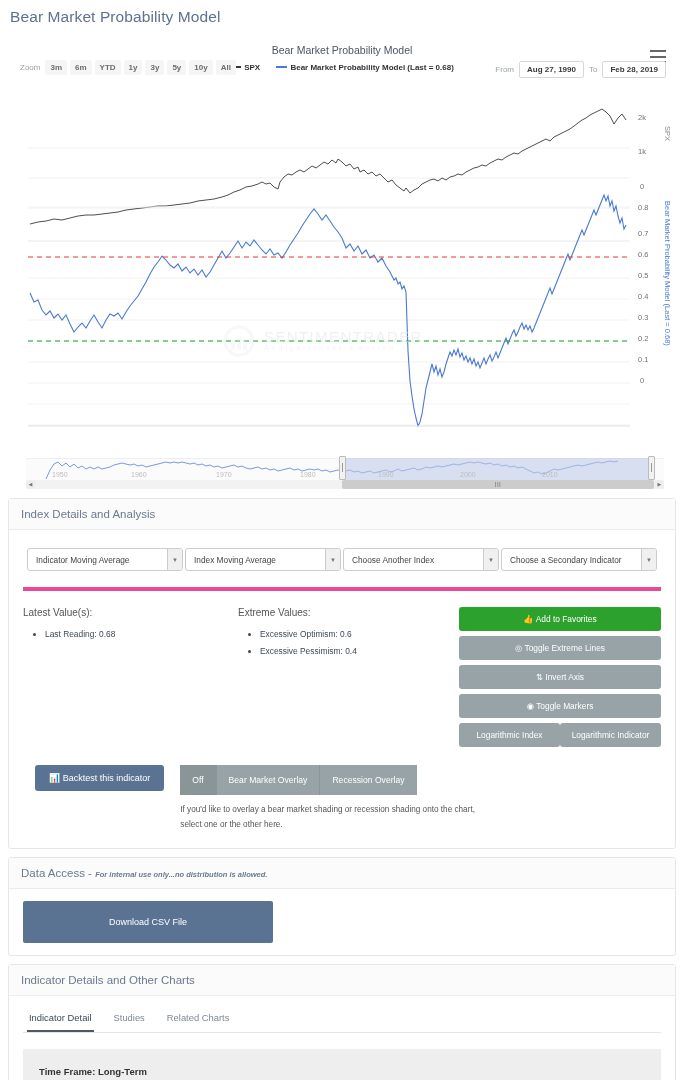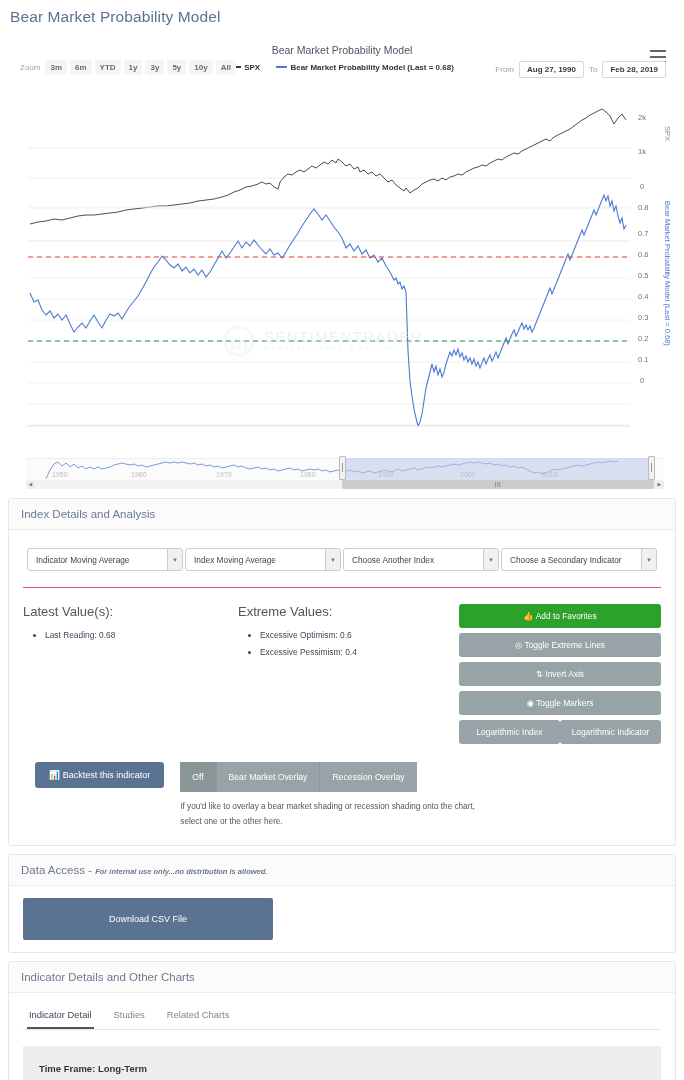--- a/index.html
+++ b/index.html
@@ -120,41 +120,41 @@
     border-bottom: 1px solid #ececec;
     background: #fbfbfb;
     font-size: 11.5px;
     color: #6b7a8d;
     font-weight: 400;
   }
   .panel-head em { font-size: 7.5px; color:#6b7a8d; font-style:italic; font-weight:bold;}
   .panel-body { padding: 14px 14px 16px 14px; }
 
   
-  .selects { display:flex; gap: 2px; padding: 4px 4px 16px 4px; border-bottom:1px solid #ec4899;}
+  .selects { display:flex; gap: 2px; padding: 4px 4px 16px 4px; border-bottom:4px solid #ec4899;}
   .sel {
     flex: 1 1 0; position:relative;
     border:1px solid #ccc; border-radius:3px; background:#fff;
     height: 23px; display:flex; align-items:center;
     font-size: 8.3px; color:#444; padding-left:8px; cursor:pointer; overflow:hidden;
   }
   .sel span { white-space:nowrap; overflow:hidden; }
   .sel .arrow {
     position:absolute; right:0; top:0; bottom:0; width:15px;
     background:#f0f0f0; border-left:1px solid #ccc;
     display:flex; align-items:center; justify-content:center;
     font-size:6px; color:#777;
   }
 
   
   .info-grid { display:flex; padding-top: 16px; }
   .col-latest { width: 215px; }
   .col-extreme { width: 215px; }
   .col-actions { flex:1; padding-left: 6px; }
-  .info-h { font-size: 13px; color:#555; margin-bottom: 8px; }
+  .info-h { font-size: 10px; color:#555; margin-bottom: 8px; }
   .info-ul { margin: 0; padding-left: 22px; font-size: 8.4px; color:#3c4858; line-height: 16px;}
   .info-ul li { margin-bottom: 1px; }
 
   .btn {
     display:block; width:100%; border-radius:3px; border:none;
     color:#fff; font-size:8.4px; text-align:center; padding: 7px 4px;
     margin-bottom: 5px; cursor:pointer; font-family:inherit;
   }
   .btn-green { background:#2cA12c; }
   .btn-grey { background:#97a3a6; }

